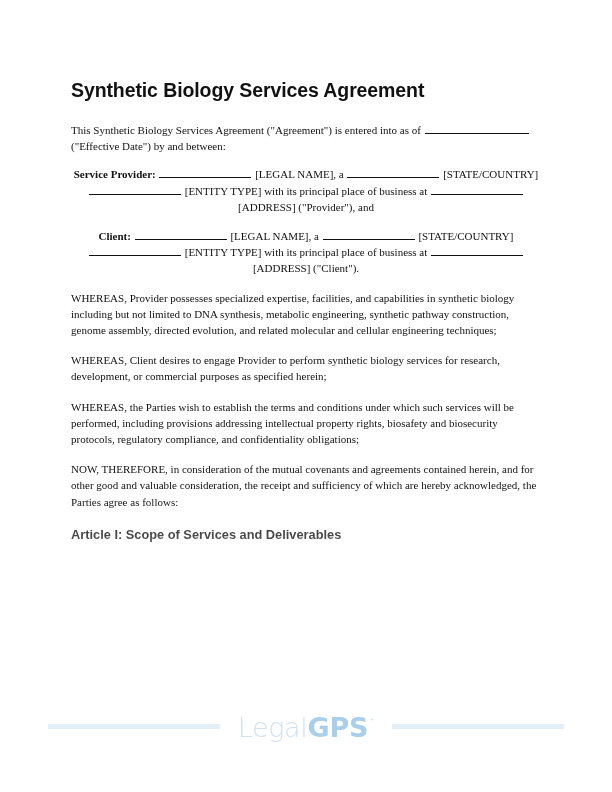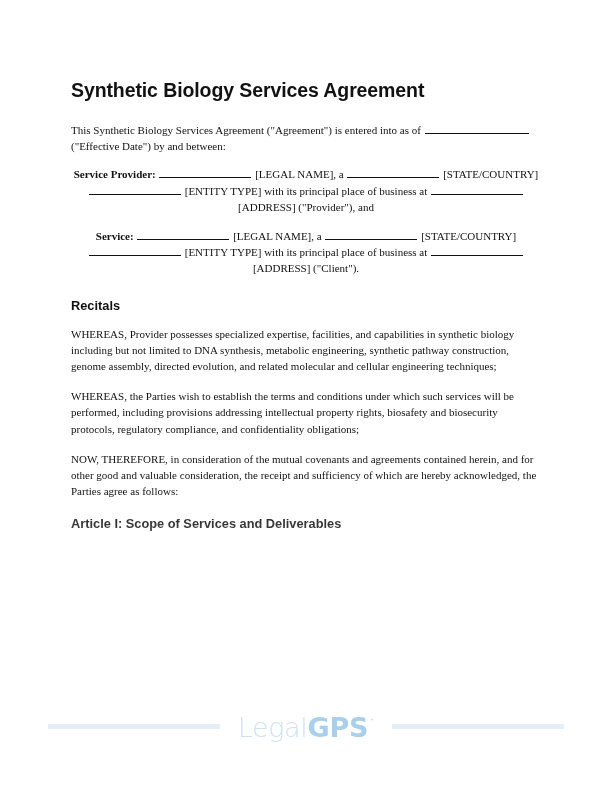--- a/index.html
+++ b/index.html
@@ -172,36 +172,36 @@
       <span class="blank"></span>
       <span>[LEGAL NAME], a</span>
       <span class="blank"></span>
       <span>[STATE/COUNTRY]</span>
       <span class="blank"></span>
       <span>[ENTITY TYPE] with its principal place of business at</span>
       <span class="blank"></span>
       <span>[ADDRESS] ("Provider"), and</span>
     </p>
 
-    <p class="para tight"><span class="lbl">Service:</span>
+    <p class="para tight"><span class="lbl">Client:</span>
       <span class="blank"></span>
       <span>[LEGAL NAME], a</span>
       <span class="blank"></span>
       <span>[STATE/COUNTRY]</span>
       <span class="blank"></span>
       <span>[ENTITY TYPE] with its principal place of business at</span>
       <span class="blank"></span>
       <span>[ADDRESS] ("Client").</span>
     </p>
 
 
-    <h2 class="section-heading">Recitals</h2>
 
     <p class="para">WHEREAS, Provider possesses specialized expertise, facilities, and capabilities in synthetic biology including but not limited to DNA synthesis, metabolic engineering, synthetic pathway construction, genome assembly, directed evolution, and related molecular and cellular engineering techniques;</p>
 
+    <p class="para" style="margin-top:14px;">WHEREAS, Client desires to engage Provider to perform synthetic biology services for research, development, or commercial purposes as specified herein;</p>
 
     <p class="para" style="margin-top:14px;">WHEREAS, the Parties wish to establish the terms and conditions under which such services will be performed, including provisions addressing intellectual property rights, biosafety and biosecurity protocols, regulatory compliance, and confidentiality obligations;</p>
 
     <p class="para" style="margin-top:14px;">NOW, THEREFORE, in consideration of the mutual covenants and agreements contained herein, and for other good and valuable consideration, the receipt and sufficiency of which are hereby acknowledged, the Parties agree as follows:</p>
 
     <h2 class="section-heading" style="margin-top:16px;">Article I: Scope of Services and Deliverables</h2>
 
   </div>
 
   <div class="fade-mask"></div>

